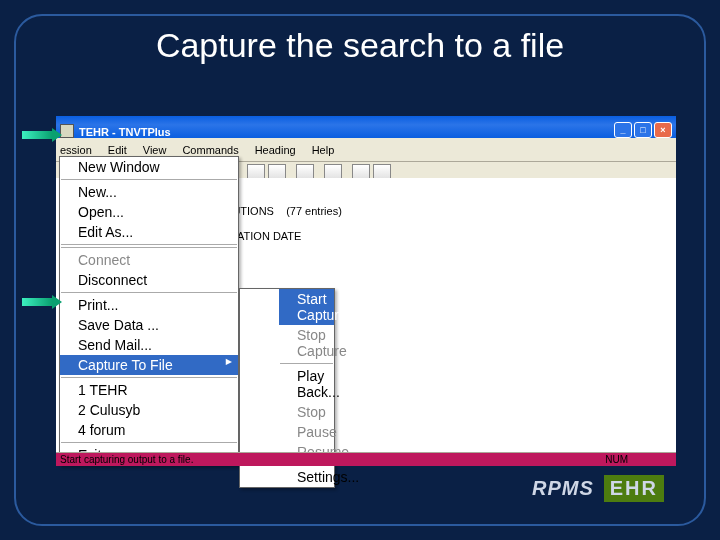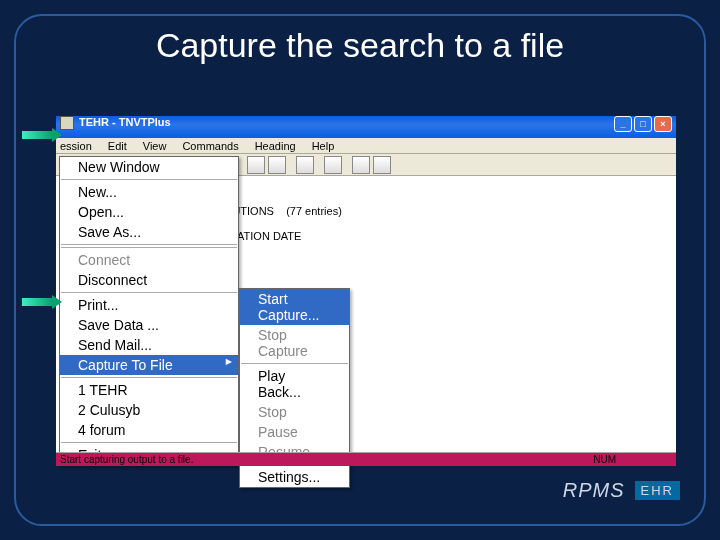--- a/index.html
+++ b/index.html
@@ -8,72 +8,72 @@
     position: absolute; top: 14px; left: 14px; width: 692px; height: 512px;
     border: 2px solid #2b5a9e; border-radius: 28px; background: #0a2045;
   }
   .slide-title { color: #fff; font-size: 34px; font-weight: 400; text-align: center; margin-top: 10px; font-family: 'Segoe UI', Verdana, sans-serif; }
   .app {
     position: absolute; top: 100px; left: 40px; width: 620px; height: 350px;
     background: #fff; font-size: 11px;
   }
   .titlebar {
     height: 22px; background: linear-gradient(to bottom,#0a5ee0,#2b74e8 40%,#0a5ee0);
-    display:flex; align-items:flex-start; color:#fff; padding:0 4px;
+    display:flex; align-items:flex-end; color:#fff; padding:0 4px;
   }
   .app-icon { width:14px; height:14px; background:#d8d8c0; border:1px solid #555; margin-right:5px;}
   .titlebar-title { flex:1; font-weight:bold; font-size:11px; }
   .win-btns { display:flex; gap:2px;}
   .win-btn {
     width:18px; height:16px; border-radius:3px; display:flex;align-items:center;justify-content:center;
     font-size:9px; font-weight:bold; color:#fff; border:1px solid #fff;
   }
   .win-min{background:#2b74e8;} .win-max{background:#2b74e8;} .win-close{background:#e86a4a;}
-  .menubar { height:16px; background:#ece9d8; display:flex; align-items:center; border-bottom:1px solid #aca899; padding-left:2px; font-size:11px;}
+  .menubar { height:24px; background:#ece9d8; display:flex; align-items:center; border-bottom:1px solid #aca899; padding-left:2px; font-size:11px;}
   .menubar span { padding:1px 8px; cursor:default;}
   .menubar span.first-cut { padding-left:2px;}
   .toolbar { height:22px; background:#ece9d8; border-bottom:1px solid #aca899; display:flex; align-items:center; gap:3px; padding-left:6px;}
   .tool-icon { width:18px; height:18px; border:1px solid #888; background:linear-gradient(#fff,#ddd); }
   .tool-sep { width:4px;}
   .content {
     position:absolute; top:62px; left:0; right:0; bottom:14px;
     background:#fff; font-family:"Courier New",monospace; font-size:11px; white-space:pre; padding:2px 4px; overflow:hidden;
   }
   .statusbar { position:absolute; bottom:0; left:0; right:0; height:14px; background:#be185d; border-top:1px solid #aca899; font-size:10px; padding-left:4px; display:flex; align-items:center;}
-  .status-right { position:absolute; right:60px;}
+  .status-right { position:absolute; right:48px;}
   
   .dropdown {
     position:absolute; background:#fff; border:1px solid #666; box-shadow:2px 2px 3px rgba(0,0,0,.3); font-size:14px;
   }
   .file-menu { top:40px; left:3px; width:180px;}
   .m-item { padding:2px 20px 2px 18px; cursor:default; }
   .m-item.hl { background:#316ac5; color:#fff; }
   .m-item.dis { color:#888; }
   .m-item.arrow::after { content:"\25B6"; font-size:8px; position:absolute; right:6px;}
   .m-sep { height:1px; background:#aaa; margin:2px 1px; }
-  .sub-menu { top:172px; left:183px; width:111px;}
+  .sub-menu { top:172px; left:183px; width:96px;padding-left:39px;}
   .arrow-ptr {
     position:absolute; width:40px; height:12px; left:6px;
     border-top:4px solid transparent; border-bottom:4px solid transparent;
   }
   .arrow1 { top:111px; }
   .arrow2 { top:278px; }
   .arrow-ptr::before{
     content:""; display:block; width:30px; height:8px;
     background:linear-gradient(to right,#3cf0c0,#0aa070);
   }
   .arrow-ptr::after{
     content:""; position:absolute; left:30px; top:-3px;
     border-left:10px solid #0aa070; border-top:7px solid transparent; border-bottom:7px solid transparent;
   }
   .footer-logo {
-    position:absolute; right:24px; bottom:22px; color:#cfd7e6; font-family:Arial,Helvetica,sans-serif;
-    font-weight:normal; font-style:italic; font-size:20px; letter-spacing:1px; display:flex; align-items:center; gap:10px;
+    position:absolute; right:40px; bottom:22px; color:#cfd7e6; font-family:Arial,Helvetica,sans-serif;
+    font-weight:bold; font-style:italic; font-size:20px; letter-spacing:1px; display:flex; align-items:center; gap:10px;
   }
-  .ehr-box { background:#0369a1; padding:2px 6px; font-style:normal; font-size:13px; letter-spacing:2px;}
+  .ehr-box { background:#4d7c0f; padding:2px 6px; font-style:normal; font-size:20px; letter-spacing:2px;}
 </style>
 </head>
 <body>
 
 <div class="slide">
   <div class="slide-title">Capture the search to a file</div>
 
   <div class="app">
 
     <div class="titlebar">
@@ -134,21 +134,21 @@
 
 <span>THEN PRINT FIELD:</span>
 <span>Heading (S/C): IV SOLUTIONS SEARCH//</span>
 <span>DEVICE: 0;;999</span></div>
 
     <div class="dropdown file-menu">
       <div class="m-item">New Window</div>
       <div class="m-sep"></div>
       <div class="m-item">New...</div>
       <div class="m-item">Open...</div>
-      <div class="m-item">Save As...</div>
+      <div class="m-item">Edit As...</div>
       <div class="m-sep"></div>
       <div class="m-sep"></div>
       <div class="m-item dis">Connect</div>
       <div class="m-item">Disconnect</div>
       <div class="m-sep"></div>
       <div class="m-item">Print...</div>
       <div class="m-item">Save Data ...</div>
       <div class="m-item">Send Mail...</div>
       <div class="m-item hl arrow" style="position:relative">Capture To File</div>
       <div class="m-sep"></div>

